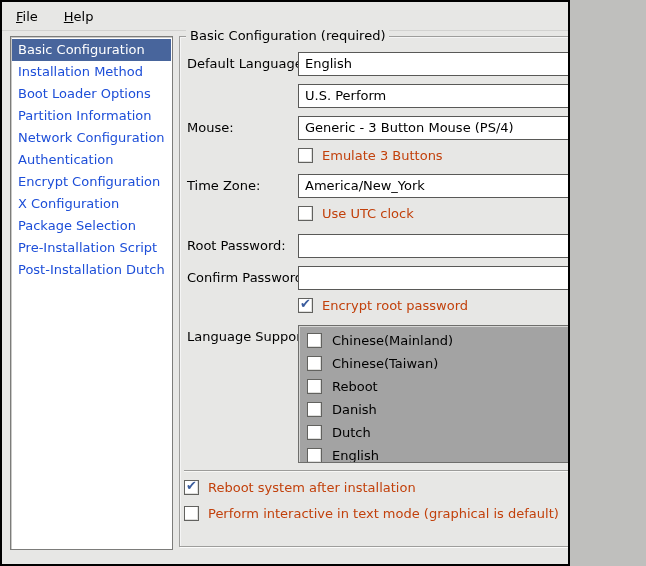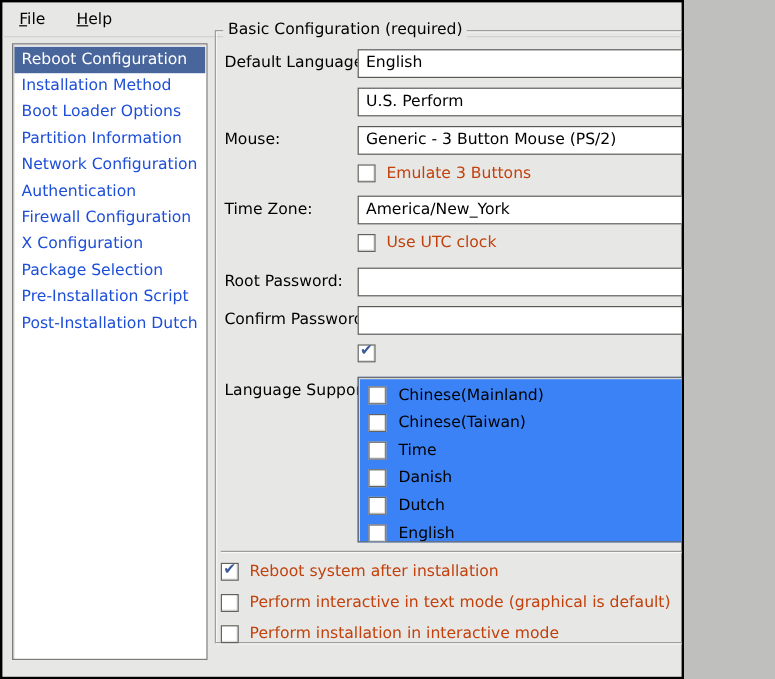--- a/index.html
+++ b/index.html
@@ -25,21 +25,21 @@
     box-shadow:inset 1px 1px 0 #c9c9c7;
   }
   .side-item{
     height:22px;line-height:22px;font-size:13px;color:#1d4ed8;
     padding-left:6px;margin:0 1px;white-space:nowrap;overflow:hidden;
   }
   .side-item:first-child{margin-top:2px;}
   .side-item.selected{background:var(--selection-bg,#48659c);color:var(--selection-text,#fff);}
   
   .frame{
-    position:absolute;left:177px;top:23px;width:461px;height:511px;
+    position:absolute;left:177px;top:34px;width:461px;height:511px;
     border:1px solid #9e9e9c;box-shadow:1px 1px 0 rgba(255,255,255,.85), inset 1px 1px 0 rgba(255,255,255,.6);
   }
   .frame-title{
     position:absolute;top:-9px;left:6px;background:var(--window-bg,#e7e7e5);
     padding:0 4px;font-size:13px;color:#000;line-height:16px;
   }
   .row-label{
     position:absolute;left:7px;width:110px;font-size:13px;color:#000;
     line-height:24px;white-space:nowrap;
   }
@@ -69,21 +69,21 @@
     width:15px;height:15px;background:#fff;border:1px solid #62625f;flex:0 0 15px;
     box-shadow:inset -1px -1px 0 #dededc;position:relative;
   }
   .checkbox.checked::after{
     content:"✔";position:absolute;left:1px;top:-3px;font-size:13px;font-weight:bold;
     color:var(--checkmark,#3a5c9d);
   }
   .check-label{font-size:13px;color:#c2410c;white-space:nowrap;}
   
   .lang-list{
-    position:absolute;left:118px;top:288px;width:333px;height:138px;background:#3b82f6;
+    position:absolute;left:118px;top:288px;width:333px;height:138px;background:#a3a3a3;
     border:1px solid #6e6e6c;box-shadow:inset 1px 1px 0 #d6d6d4;overflow:hidden;
   }
   .lang-row{
     display:flex;align-items:center;gap:10px;height:23px;padding-left:8px;
   }
   .lang-rows{padding-top:3px;}
   .lang-label{font-size:13px;color:#000;}
   
   .scrollbar{
     position:absolute;top:1px;right:1px;bottom:1px;width:15px;background:#d4d4d2;
@@ -116,27 +116,27 @@
 <body>
 
 <div class="window">
 
   <div class="menubar">
     <div class="menu-item">File</div>
     <div class="menu-item">Help</div>
   </div>
 
   <div class="sidebar">
-    <div class="side-item selected">Reboot Configuration</div>
+    <div class="side-item selected">Basic Configuration</div>
     <div class="side-item">Installation Method</div>
     <div class="side-item">Boot Loader Options</div>
     <div class="side-item">Partition Information</div>
     <div class="side-item">Network Configuration</div>
     <div class="side-item">Authentication</div>
-    <div class="side-item">Firewall Configuration</div>
+    <div class="side-item">Encrypt Configuration</div>
     <div class="side-item">X Configuration</div>
     <div class="side-item">Package Selection</div>
     <div class="side-item">Pre-Installation Script</div>
     <div class="side-item">Post-Installation Dutch</div>
   </div>
 
   <div class="frame">
     <span class="frame-title">Basic Configuration (required)</span>
 
     <div class="row-label" style="top:15px">Default Language:</div>
@@ -153,21 +153,21 @@
       <div class="combo-entry">U.S. Perform</div>
       <div class="combo-button">
         <svg class="chevron" width="13" height="9" viewBox="0 0 13 9">
             <path d="M1.5 1.5 L6.5 6.5 L11.5 1.5" stroke="#2a2a28" stroke-width="2.6" fill="none"></path>
           </svg>
       </div>
     </div>
 
     <div class="row-label" style="top:79px">Mouse:</div>
     <div class="combo" style="top:79px">
-      <div class="combo-entry">Generic - 3 Button Mouse (PS/2)</div>
+      <div class="combo-entry">Generic - 3 Button Mouse (PS/4)</div>
       <div class="combo-button">
         <svg class="chevron" width="13" height="9" viewBox="0 0 13 9">
             <path d="M1.5 1.5 L6.5 6.5 L11.5 1.5" stroke="#2a2a28" stroke-width="2.6" fill="none"></path>
           </svg>
       </div>
     </div>
 
     <div class="check-row" style="left:118px;top:110px">
       <span class="checkbox"></span>
       <span class="check-label">Emulate 3 Buttons</span>
@@ -189,36 +189,37 @@
     </div>
 
     <div class="row-label" style="top:197px">Root Password:</div>
     <input class="entry" style="top: 197px;" type="password" value="">
 
     <div class="row-label" style="top:229px">Confirm Password:</div>
     <input class="entry" style="top: 229px;" type="password" value="">
 
     <div class="check-row" style="left:118px;top:260px">
       <span class="checkbox checked"></span>
+      <span class="check-label">Encrypt root password</span>
     </div>
 
     <div class="row-label" style="top:288px">Language Support:</div>
     <div class="lang-list">
       <div class="lang-rows">
         <div class="lang-row">
           <span class="checkbox"></span>
           <span class="lang-label">Chinese(Mainland)</span>
         </div>
         <div class="lang-row">
           <span class="checkbox"></span>
           <span class="lang-label">Chinese(Taiwan)</span>
         </div>
         <div class="lang-row">
           <span class="checkbox"></span>
-          <span class="lang-label">Time</span>
+          <span class="lang-label">Reboot</span>
         </div>
         <div class="lang-row">
           <span class="checkbox"></span>
           <span class="lang-label">Danish</span>
         </div>
         <div class="lang-row">
           <span class="checkbox"></span>
           <span class="lang-label">Dutch</span>
         </div>
         <div class="lang-row">
@@ -240,19 +241,15 @@
     <div class="hsep"></div>
 
     <div class="check-row" style="left:4px;top:442px">
       <span class="checkbox checked"></span>
       <span class="check-label">Reboot system after installation</span>
     </div>
     <div class="check-row" style="left:4px;top:468px">
       <span class="checkbox"></span>
       <span class="check-label">Perform interactive in text mode (graphical is default)</span>
     </div>
-    <div class="check-row" style="left:4px;top:494px">
-      <span class="checkbox"></span>
-      <span class="check-label">Perform installation in interactive mode</span>
-    </div>
 
   </div>
 </div>
 
 </body></html>

